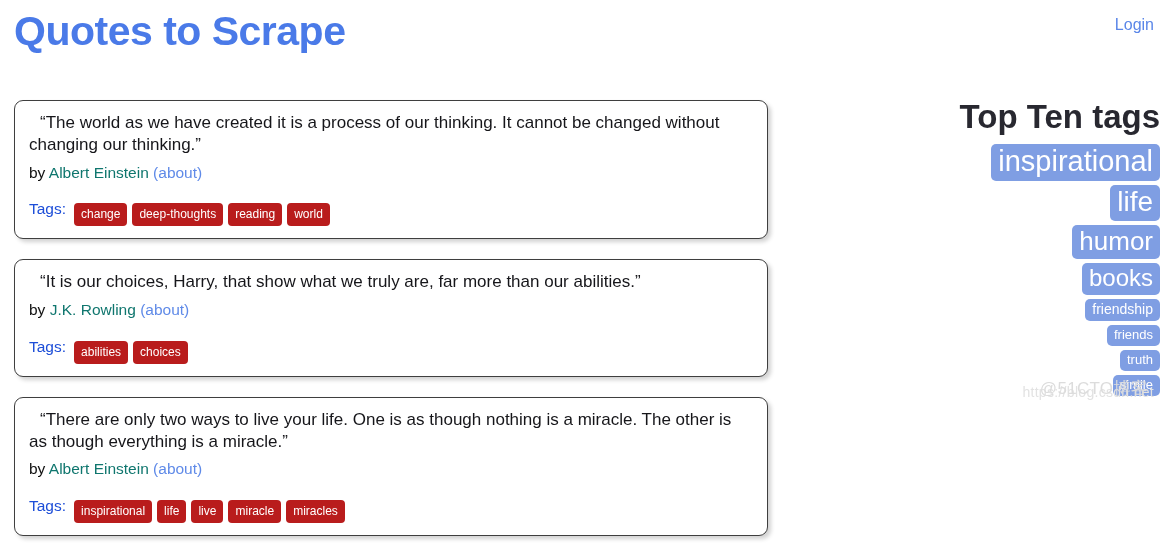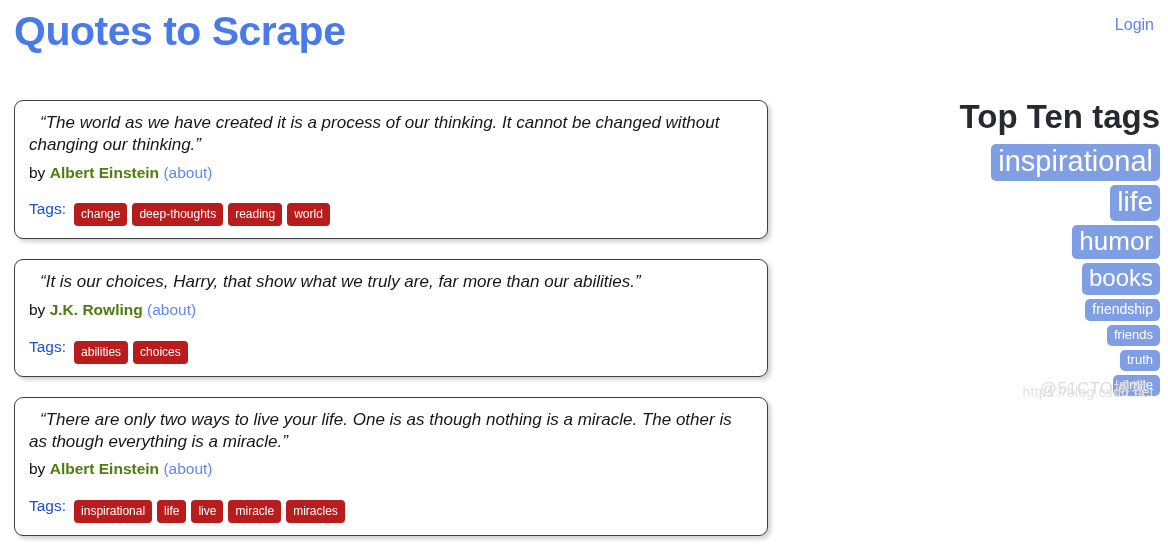--- a/index.html
+++ b/index.html
@@ -35,33 +35,32 @@
   .quote-box {
     border: 1px solid #3f3f3f;
     border-radius: 9px;
     background: #fff;
     box-shadow: 3px 3px 4px rgba(0,0,0,0.18);
     padding: 11px 14px 12px 14px;
     margin-bottom: 20px;
   }
   .quote-text {
     font-size: 17px;
-    font-style: italic;
     color: #16161a;
     line-height: 1.32;
     text-indent: 11px;
     margin: 0 0 7px 0;
   }
   .quote-by {
     font-size: 15.5px;
     color: #111;
     margin: 0 0 10px 0;
     line-height: 1.2;
   }
-  .author-name { color: #4d7c0f; font-weight: bold; }
+  .author-name { color: #0f766e; font-weight: normal; }
   .about-link { color: #5f8ae8; text-decoration: none; cursor: pointer; }
 
   .tags-row { display: flex; align-items: center; flex-wrap: wrap; gap: 5px; }
   .tags-label { font-size: 15.5px; color: #1d4ed8; margin-right: 3px; }
   .tag-badge {
     display: inline-block;
     background: #b91c1c;
     color: #ffffff;
     font-size: 12px;
     line-height: 1;

